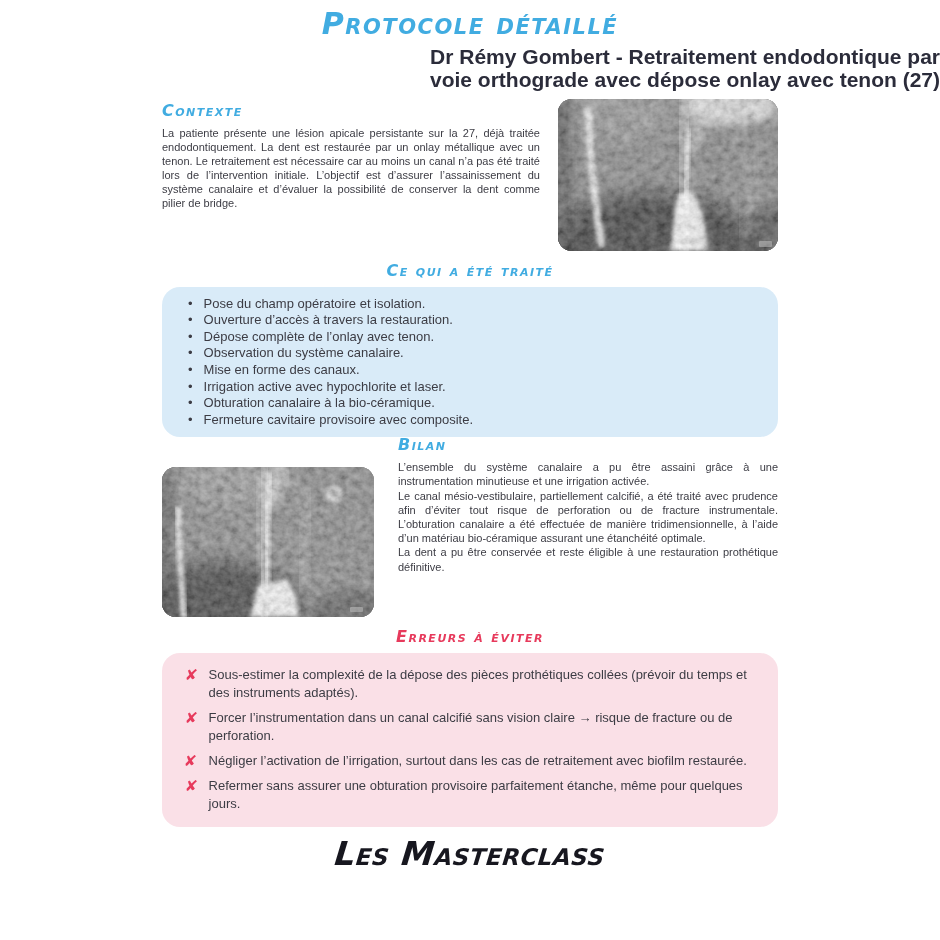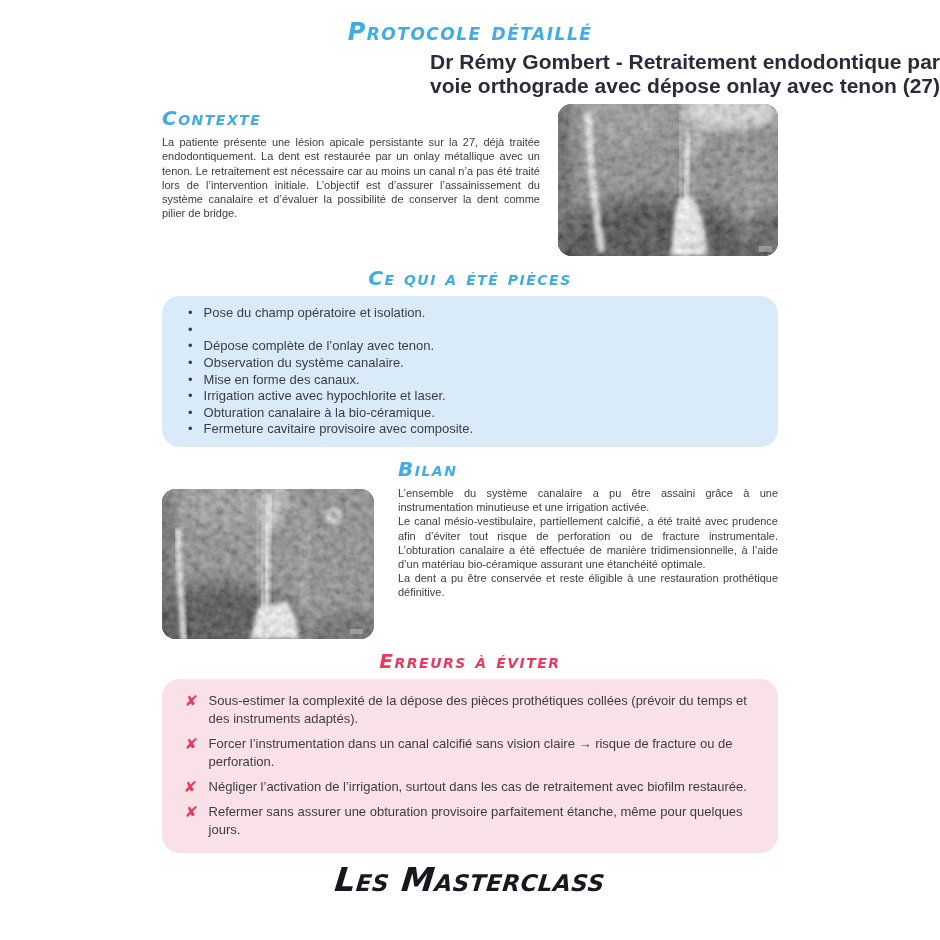--- a/index.html
+++ b/index.html
@@ -15,37 +15,37 @@
 
   
   .hand{
     font-family:"DejaVu Sans","Liberation Sans",sans-serif;
     font-variant:small-caps;
     font-weight:bold;
     font-style:italic;
     letter-spacing:1.5px;
   }
   .page-title{
-    padding-top:20px;
+    padding-top:8px;
     text-align:center;
-    font-size:24px;
+    font-size:30px;
     line-height:1.05;
     color:var(--accent_blue,#41ACE1);
   }
   .subtitle{
     margin-top:5px;
     text-align:right;
     font-size:21px;
     font-weight:600;
     line-height:1.12;
     color:var(--title_dark,#2B2C3A);
   }
 
   .sec-heading{
-    font-size:20px;
+    font-size:16px;
     line-height:1.0;
     color:var(--accent_blue,#41ACE1);
   }
   .sec-heading.center{text-align:center;}
   .sec-heading.red{color:var(--accent_red,#E73A5C);}
 
   .ctx-row{display:flex;gap:18px;margin-top:11px;align-items:flex-start;}
   .ctx-left{width:378px;flex:0 0 auto;}
   .body-text{
     margin:7px 0 0 0;
@@ -73,21 +73,21 @@
     padding:9px 26px;
   }
   .bullet-list{margin:0;padding:0;list-style:none;}
   .bullet-item{
     display:flex;gap:11px;
     font-size:13px;line-height:16.6px;
     color:var(--text_dark,#3C3C44);
   }
   .bullet-dot{flex:0 0 auto;font-size:13px;}
 
-  .bilan-row{display:flex;gap:24px;margin-top:12px;align-items:flex-start;}
+  .bilan-row{display:flex;gap:24px;margin-top:0;align-items:flex-start;}
   .bilan-right{flex:1;min-width:0;}
   .bilan-text p{margin:0;}
 
   .sec-erreurs{margin-top:12px;}
   .pink-box{
     margin-top:8px;
     background:var(--box_pink,#FAE0E7);
     border-radius:18px;
     padding:13px 22px 7px 22px;
   }
@@ -174,31 +174,32 @@
           <path d="M30 8 C 32 50, 36 100, 44 148" stroke="#ffffff" stroke-width="2.5" fill="none" filter="url(#b2a)" opacity="0.95"></path>
           <path d="M131 30 C 129 60, 127 95, 128 120" stroke="#ffffff" stroke-width="4" fill="none" filter="url(#b2a)" opacity="0.9"></path>
           <path d="M112 152 L119 96 L136 92 L146 120 L150 152 Z" fill="#fdfdfd" filter="url(#b2a)" opacity="0.95"></path>
           <rect width="220" height="152" filter="url(#g1)" opacity="0.42"></rect>
           <rect x="201" y="142" width="13" height="6" rx="1" fill="#c0c0c0" opacity="0.55"></rect>
         </svg>
       </div>
     </div>
 
     <div class="sec-realise">
-      <div class="sec-heading hand center">Ce qui a été pièces</div>
+      <div class="sec-heading hand center">Ce qui a été traité</div>
       <div class="blue-box">
         <ul class="bullet-list">
 
             <li class="bullet-item">
               <span class="bullet-dot">•</span>
               <span>Pose du champ opératoire et isolation.</span>
             </li>
 
             <li class="bullet-item">
               <span class="bullet-dot">•</span>
+              <span>Ouverture d’accès à travers la restauration.</span>
             </li>
 
             <li class="bullet-item">
               <span class="bullet-dot">•</span>
               <span>Dépose complète de l’onlay avec tenon.</span>
             </li>
 
             <li class="bullet-item">
               <span class="bullet-dot">•</span>
               <span>Observation du système canalaire.</span>

